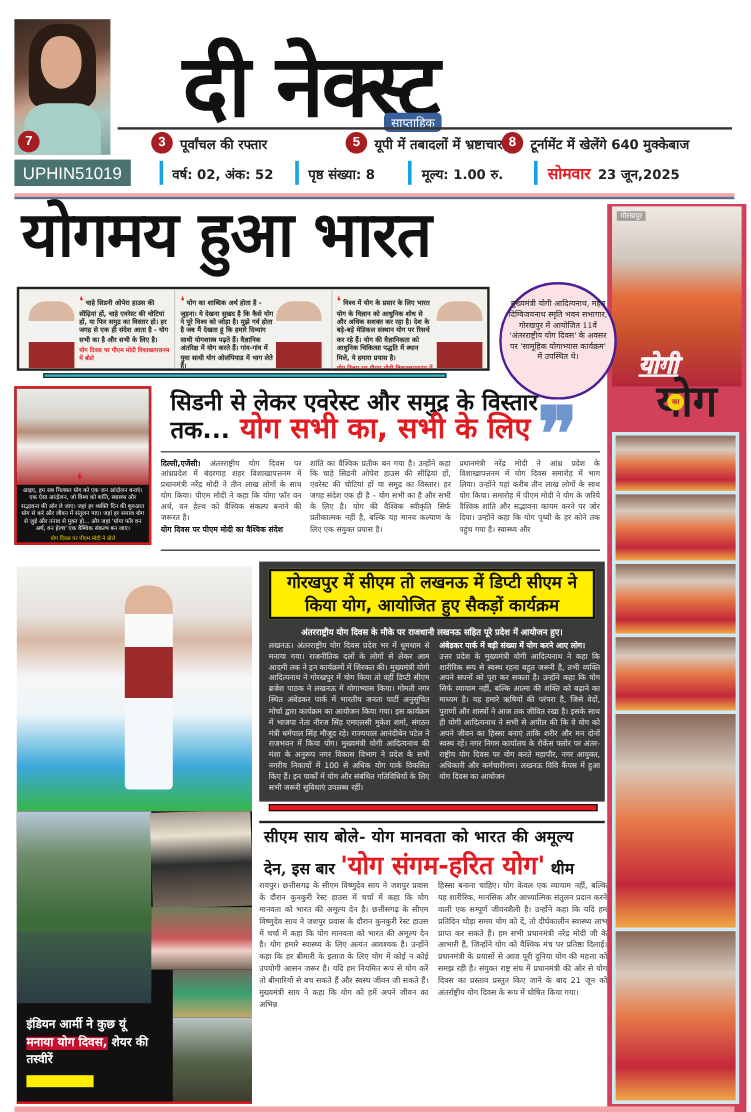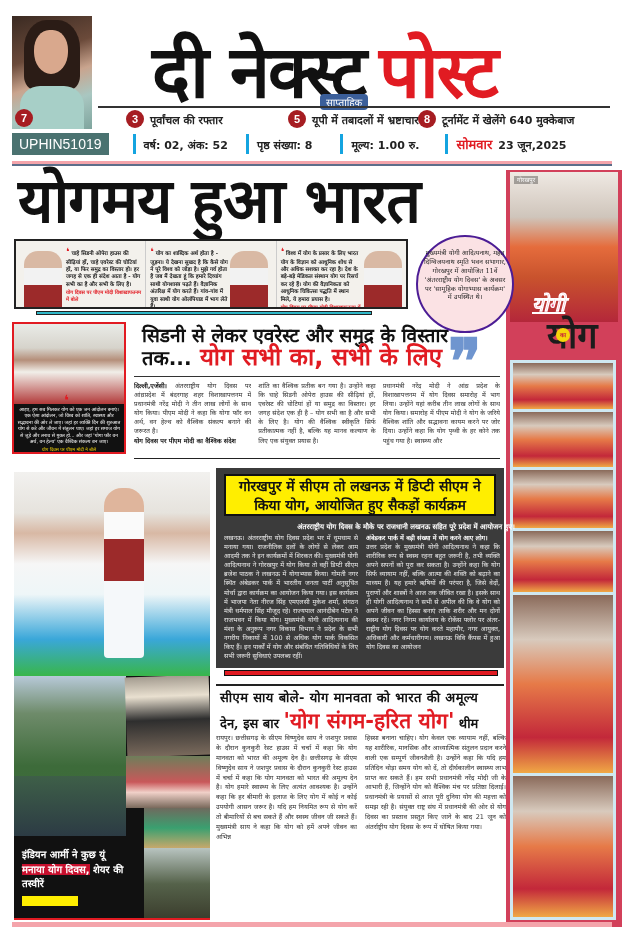--- a/index.html
+++ b/index.html
@@ -26,21 +26,21 @@
   .infobar { left: 12px; top: 132px; width: 600px; height: 24px; display:flex; align-items:center; }
   .reg { background:#4a7270; color:#fff; font-family:"Liberation Sans",sans-serif; font-size:14px; padding:2px 7px; height:22px; display:flex; align-items:center; }
   .info-item { display:flex; align-items:center; height:22px; font-size:11px; font-weight:bold; margin-left:18px; }
   .info-item .bar { width:3px; height:20px; background:#14a4e0; margin-right:8px; }
   .day { color:#e11b22; font-size:13px; margin-right:6px; }
 
   .rule-pink { left: 12px; top: 161px; width: 600px; height: 3px; background:#f4a4ab; }
   .rule-blue { left: 12px; top: 164px; width: 600px; height: 2px; background:#5c6e8a; }
 
   
-  .headline { left: 18px; top: 170px; font-size:61px; font-weight:bold; color:#111; letter-spacing:-1px; line-height:1; }
+  .headline { left: 18px; top: 170px; font-size:52px; font-weight:bold; color:#111; letter-spacing:-1px; line-height:1; }
 
   
   .quote-strip { left: 14px; top: 239px; width: 394px; height: 70px; border:2px solid #222; background:#f3f1ec; display:flex; }
   .qcard { flex:1; position:relative; border-right:1px solid #ccc; overflow:hidden; }
   .qcard:last-child { border-right:none; }
   .qcard .fig { position:absolute; bottom:0; width:38px; height:56px; background:linear-gradient(#d9b9a4 0 30%,#f2f2f2 30% 60%,#9c2a2a 60% 100%); border-radius:14px 14px 0 0; }
   .qcard .txt { position:absolute; top:4px; font-size:5.5px; line-height:1.35; color:#222; font-weight:bold; }
   .qcard .qmark { color:#e11b22; font-size:10px; }
   .qcard .src { color:#e11b22; font-size:5px; display:block; margin-top:1px; }
   .strip-underline { left: 36px; top: 311px; width: 336px; height: 4px; background:#2fb7c8; border:1px solid #222; }
@@ -86,21 +86,21 @@
   .collage .fort { position:absolute; left:112px; top:80px; width:84px; height:52px; background:linear-gradient(180deg,#6e7e5a 0%,#c9585a 50%,#f0d0c8 70%,#7a6a5c 100%); }
   .collage .soldiers { position:absolute; left:130px; top:132px; width:66px; height:40px; background:linear-gradient(180deg,#6f6a5e,#3aa070,#c7a86b); }
   .collage .soldier { position:absolute; left:130px; top:172px; width:66px; height:72px; background:linear-gradient(180deg,#b8c4c0 0%,#55624a 50%,#3a3c2c 100%); }
   .army-cap { left: 22px; top: 848px; width: 110px; font-size:10px; line-height:1.45; color:#fff; font-weight:bold; }
   .army-cap .hl { background:#c8102e; }
   .army-yellow { left: 22px; top: 896px; width: 56px; height: 10px; background:#ffee00; }
   .army-red { left: 14px; top: 918px; width: 196px; height: 2px; background:#e11b22; }
 
   .dark-box { left: 216px; top: 468px; width: 288px; height: 200px; background:#3b3b3b; }
   .yellow-head { left: 224px; top: 474px; width: 272px; height: 42px; background:#ffee00; border:2px solid #111; text-align:center; font-size:14px; font-weight:bold; color:#111; line-height:1.35; padding-top:1px; }
-  .dark-sub { left: 216px; top: 522px; width: 288px; text-align:center; font-size:7px; font-weight:bold; color:#fff;margin-left:46px; }
+  .dark-sub { left: 216px; top: 522px; width: 288px; text-align:center; font-size:7px; font-weight:bold; color:#fff; }
   .dark-cols { left: 224px; top: 534px; width: 276px; height: 126px; display:flex; gap:8px; }
   .dark-cols .col { flex:1; font-size:6.4px; line-height:1.42; color:#e8e8e8; text-align:justify; overflow:hidden; }
   .dark-cols .sub { font-weight:bold; color:#fff; display:block; }
   .dark-red-bar { left: 224px; top: 670px; width: 274px; height: 6px; background:#e11b22; border:1px solid #111; }
 
   .sec4-rule { left: 216px; top: 684px; width: 288px; height: 2px; background:#222; }
   .sec4-title1 { left: 220px; top: 688px; font-size:13px; font-weight:bold; color:#111; font-family:"DejaVu Serif",serif; letter-spacing:0.4px; }
   .sec4-title2 { left: 220px; top: 706px; font-size:13px; font-weight:bold; color:#111; font-family:"DejaVu Serif",serif; }
   .sec4-title2 .hl { color:#e11b22; font-size:21px; font-family:"DejaVu Sans",sans-serif; }
   .sec4-cols { left: 216px; top: 734px; width: 290px; height: 188px; display:flex; gap:8px; }
@@ -113,21 +113,20 @@
 
 <div class="abs mast-photo">
   <div class="hair"></div>
     <div class="face"></div>
     <div class="top"></div>
   <span class="abs page-badge" style="left:3px;top:93px;">7</span>
 </div>
 
 <div class="abs logo">
   <span class="blk">दी नेक्स्ट</span>
-  <span class="red">पोस्ट</span>
 </div>
 <div class="abs weekly-tag">साप्ताहिक</div>
 <div class="abs teaser-rule"></div>
 
 <div class="abs teaser" style="left:126px;top:110px;">
   <span class="page-badge">3</span>
   <span>पूर्वांचल की रफ्तार</span>
 </div>
 <div class="abs teaser" style="left:288px;top:110px;">
   <span class="page-badge">5</span>

